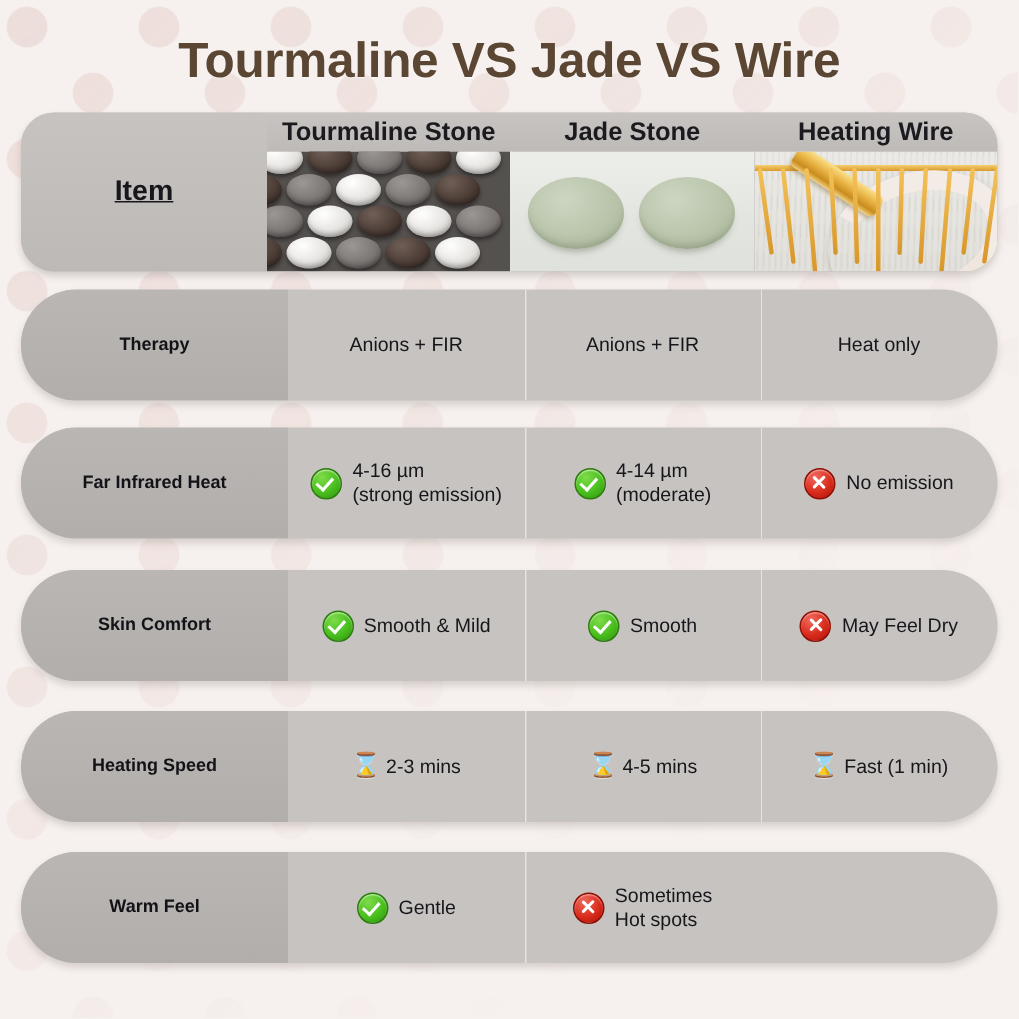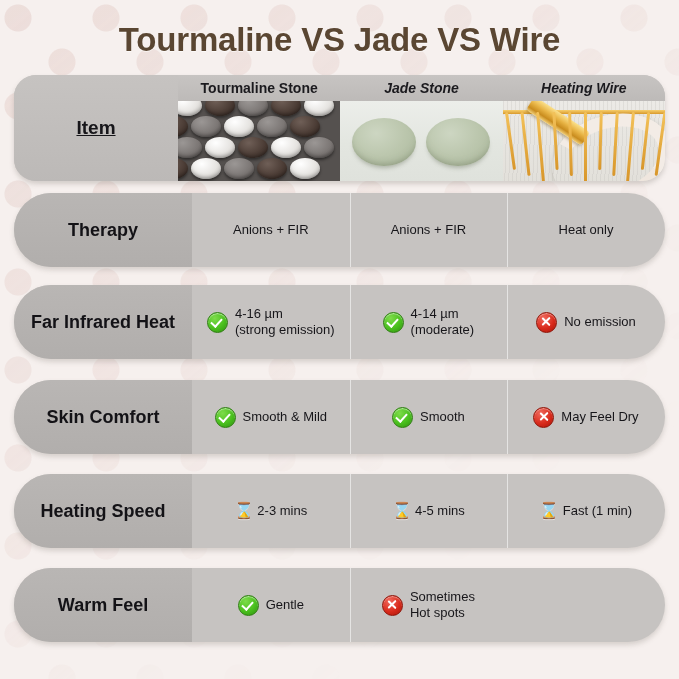--- a/index.html
+++ b/index.html
@@ -39,25 +39,25 @@
     box-shadow:0 3px 5px rgba(120,110,105,.28);
   }
   .item-label{
     position:absolute;left:0;top:0;width:164px;height:106px;
     display:flex;align-items:center;justify-content:center;
     background:linear-gradient(180deg,#c6c3c1 0%,#bcb9b7 100%);
     font-size:19px;font-weight:bold;color:#17161a;text-decoration:underline;
   }
   .item-cols{position:absolute;left:164px;top:0;width:487px;height:106px;display:flex;}
   .item-col{width:162.4px;height:106px;position:relative;}
-  .item-col + .item-col{box-shadow:inset 1px 0 0 rgba(255,255,255,.55);font-style:italic;}
+  .item-col + .item-col{box-shadow:inset 1px 0 0 rgba(255,255,255,.55);}
   .item-head{
     height:26px;display:flex;align-items:center;justify-content:center;
     background:linear-gradient(180deg,#c7c4c2 0%,#bdbab8 100%);
-    font-size:14px;font-weight:bold;color:#1b1a1e;
+    font-size:17px;font-weight:bold;color:#1b1a1e;
   }
   .item-pic{position:absolute;left:0;top:26px;width:100%;height:80px;overflow:hidden;}
 
   
   .pic-tourm{width:100%;height:100%;background:#55514f;position:relative;}
   .pic-tourm .st{position:absolute;width:30px;height:21px;border-radius:50%;}
 
   
   .pic-jade{
     width:100%;height:100%;position:relative;
@@ -98,21 +98,21 @@
   .pill{
     position:absolute;left:0;top:0;width:651px;height:74px;
     border-radius:37px;overflow:hidden;
     background:#c6c3c1;
     box-shadow:0 3px 5px rgba(120,110,105,.25);
   }
   .pill-label{
     position:absolute;left:0;top:0;width:178px;height:74px;
     display:flex;align-items:center;justify-content:center;text-align:center;
     background:linear-gradient(180deg,#b9b6b4 0%,#b1aeac 100%);
-    font-size:18px;font-weight:bold;color:#131216;line-height:1.15;padding:0 6px;
+    font-size:12px;font-weight:bold;color:#131216;line-height:1.15;padding:0 6px;
     box-sizing:border-box;
   }
   .pill-cols{position:absolute;left:178px;top:0;width:473px;height:74px;display:flex;}
   .pill-cell{
     width:157.6px;height:74px;
     display:flex;align-items:center;justify-content:center;gap:7px;
     font-size:13px;color:#17161a;line-height:1.25;
   }
   .pill-cell + .pill-cell{box-shadow:inset 1px 0 0 rgba(255,255,255,.55);}
   .pill-cell .txt{white-space:pre-line;}

